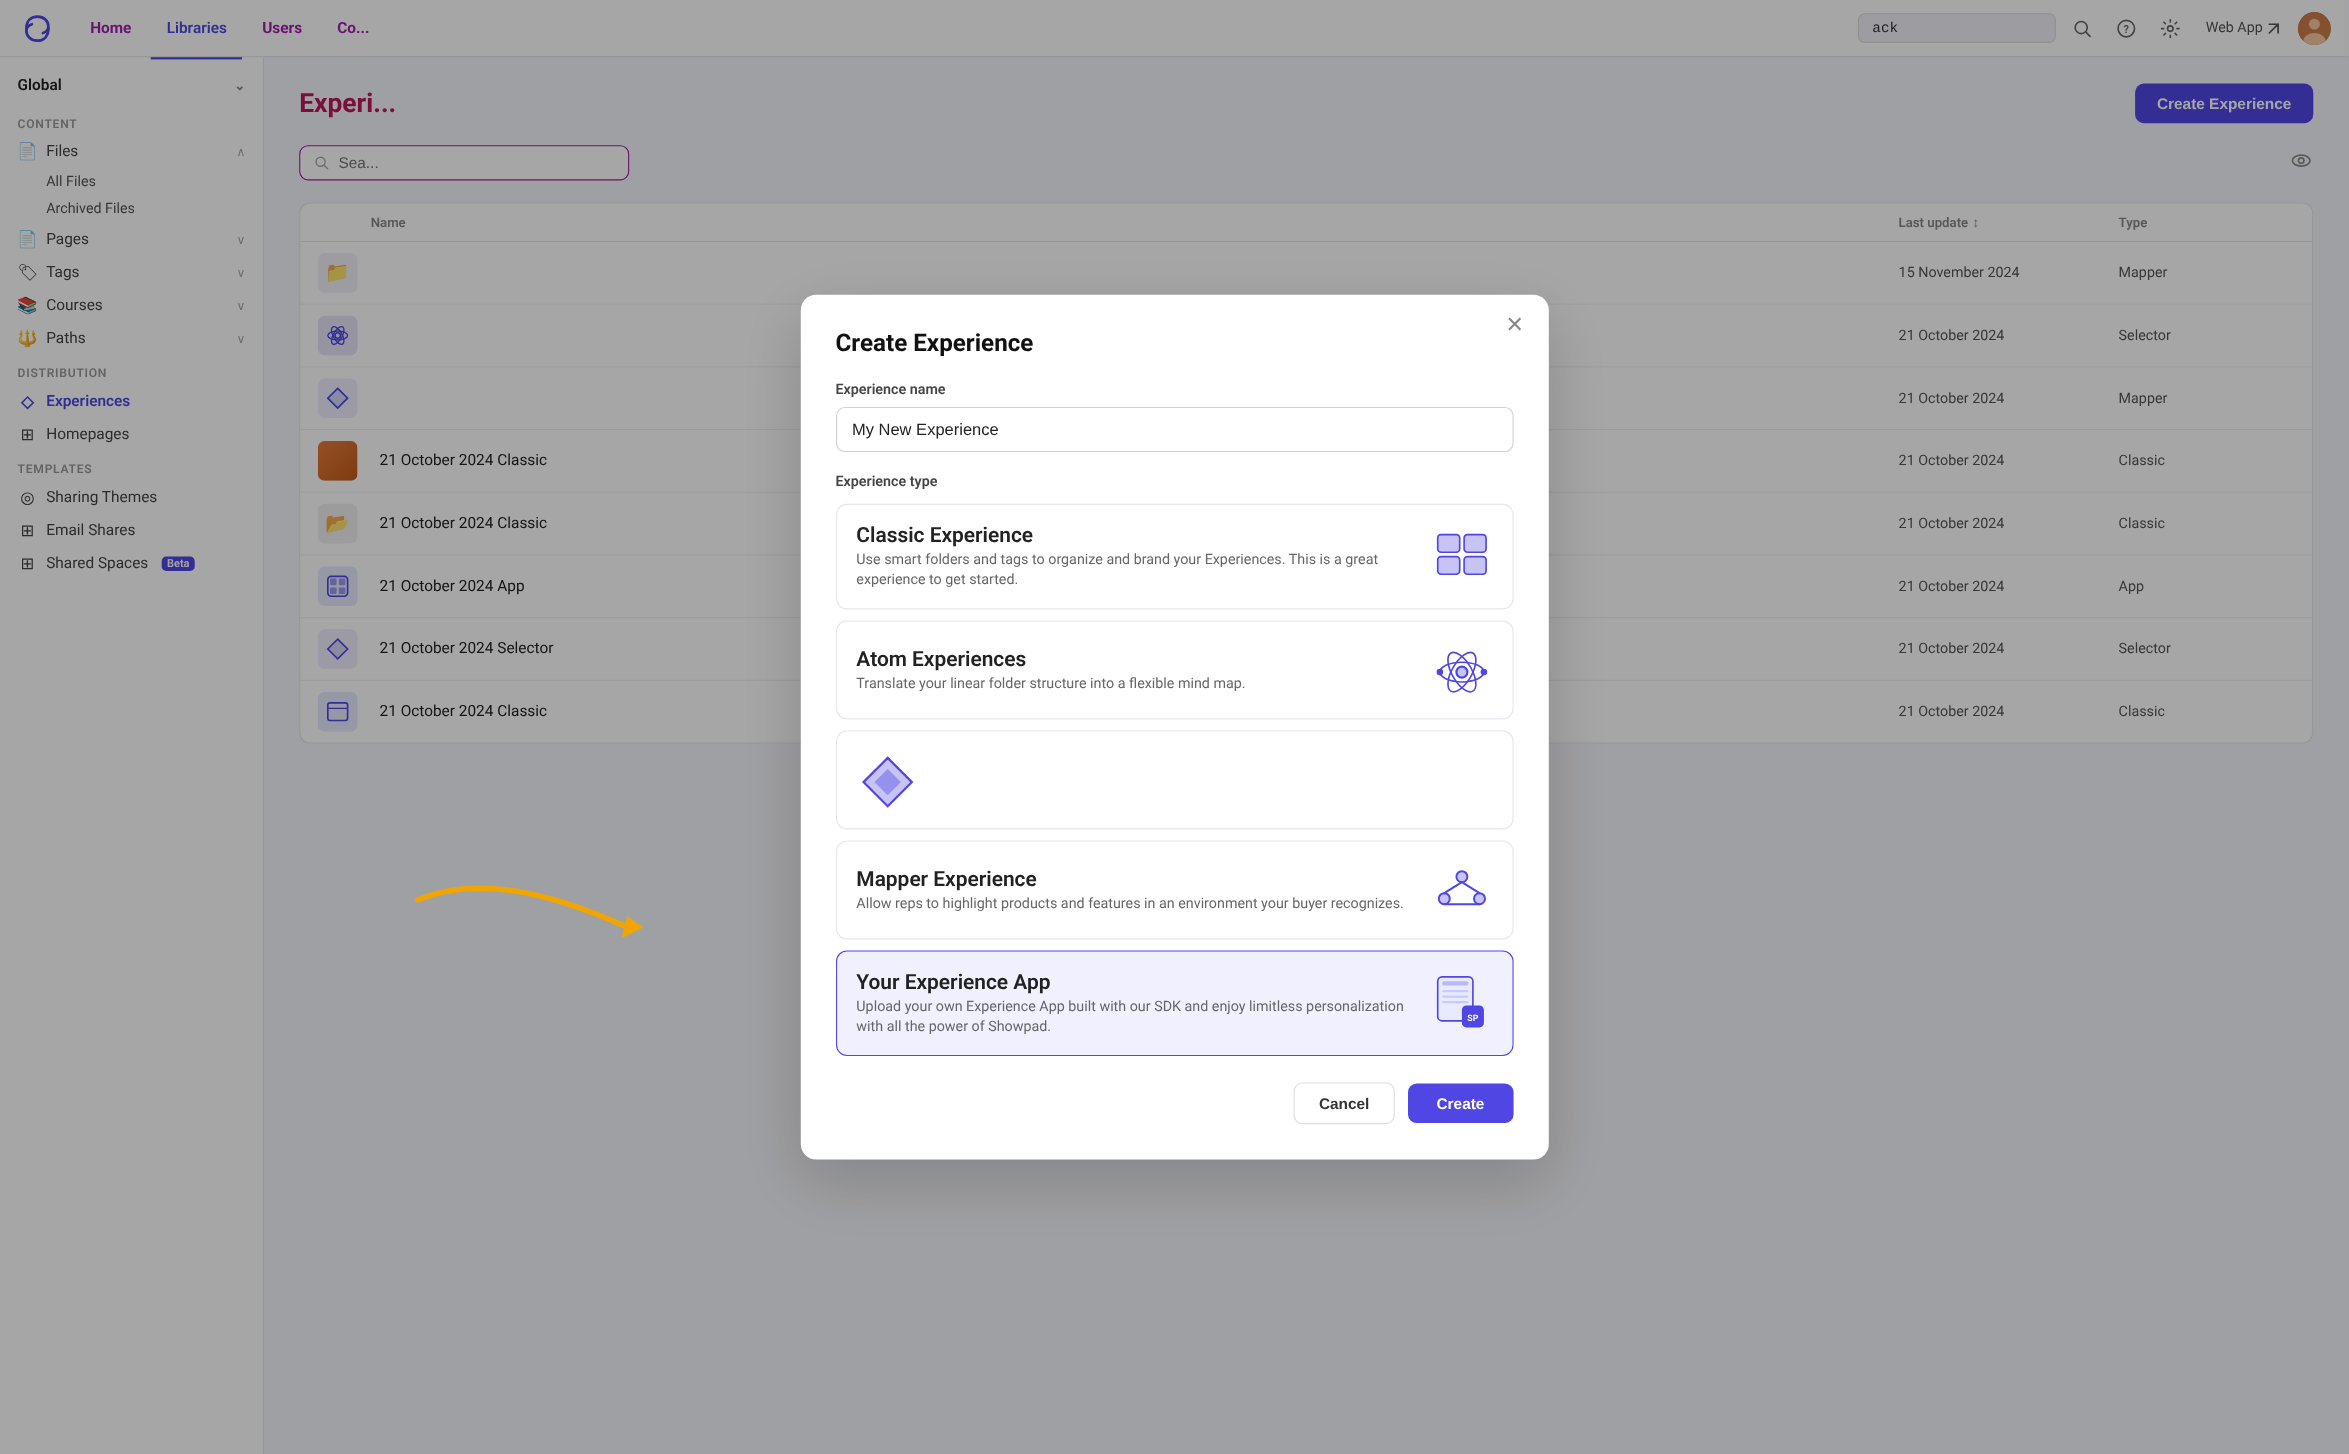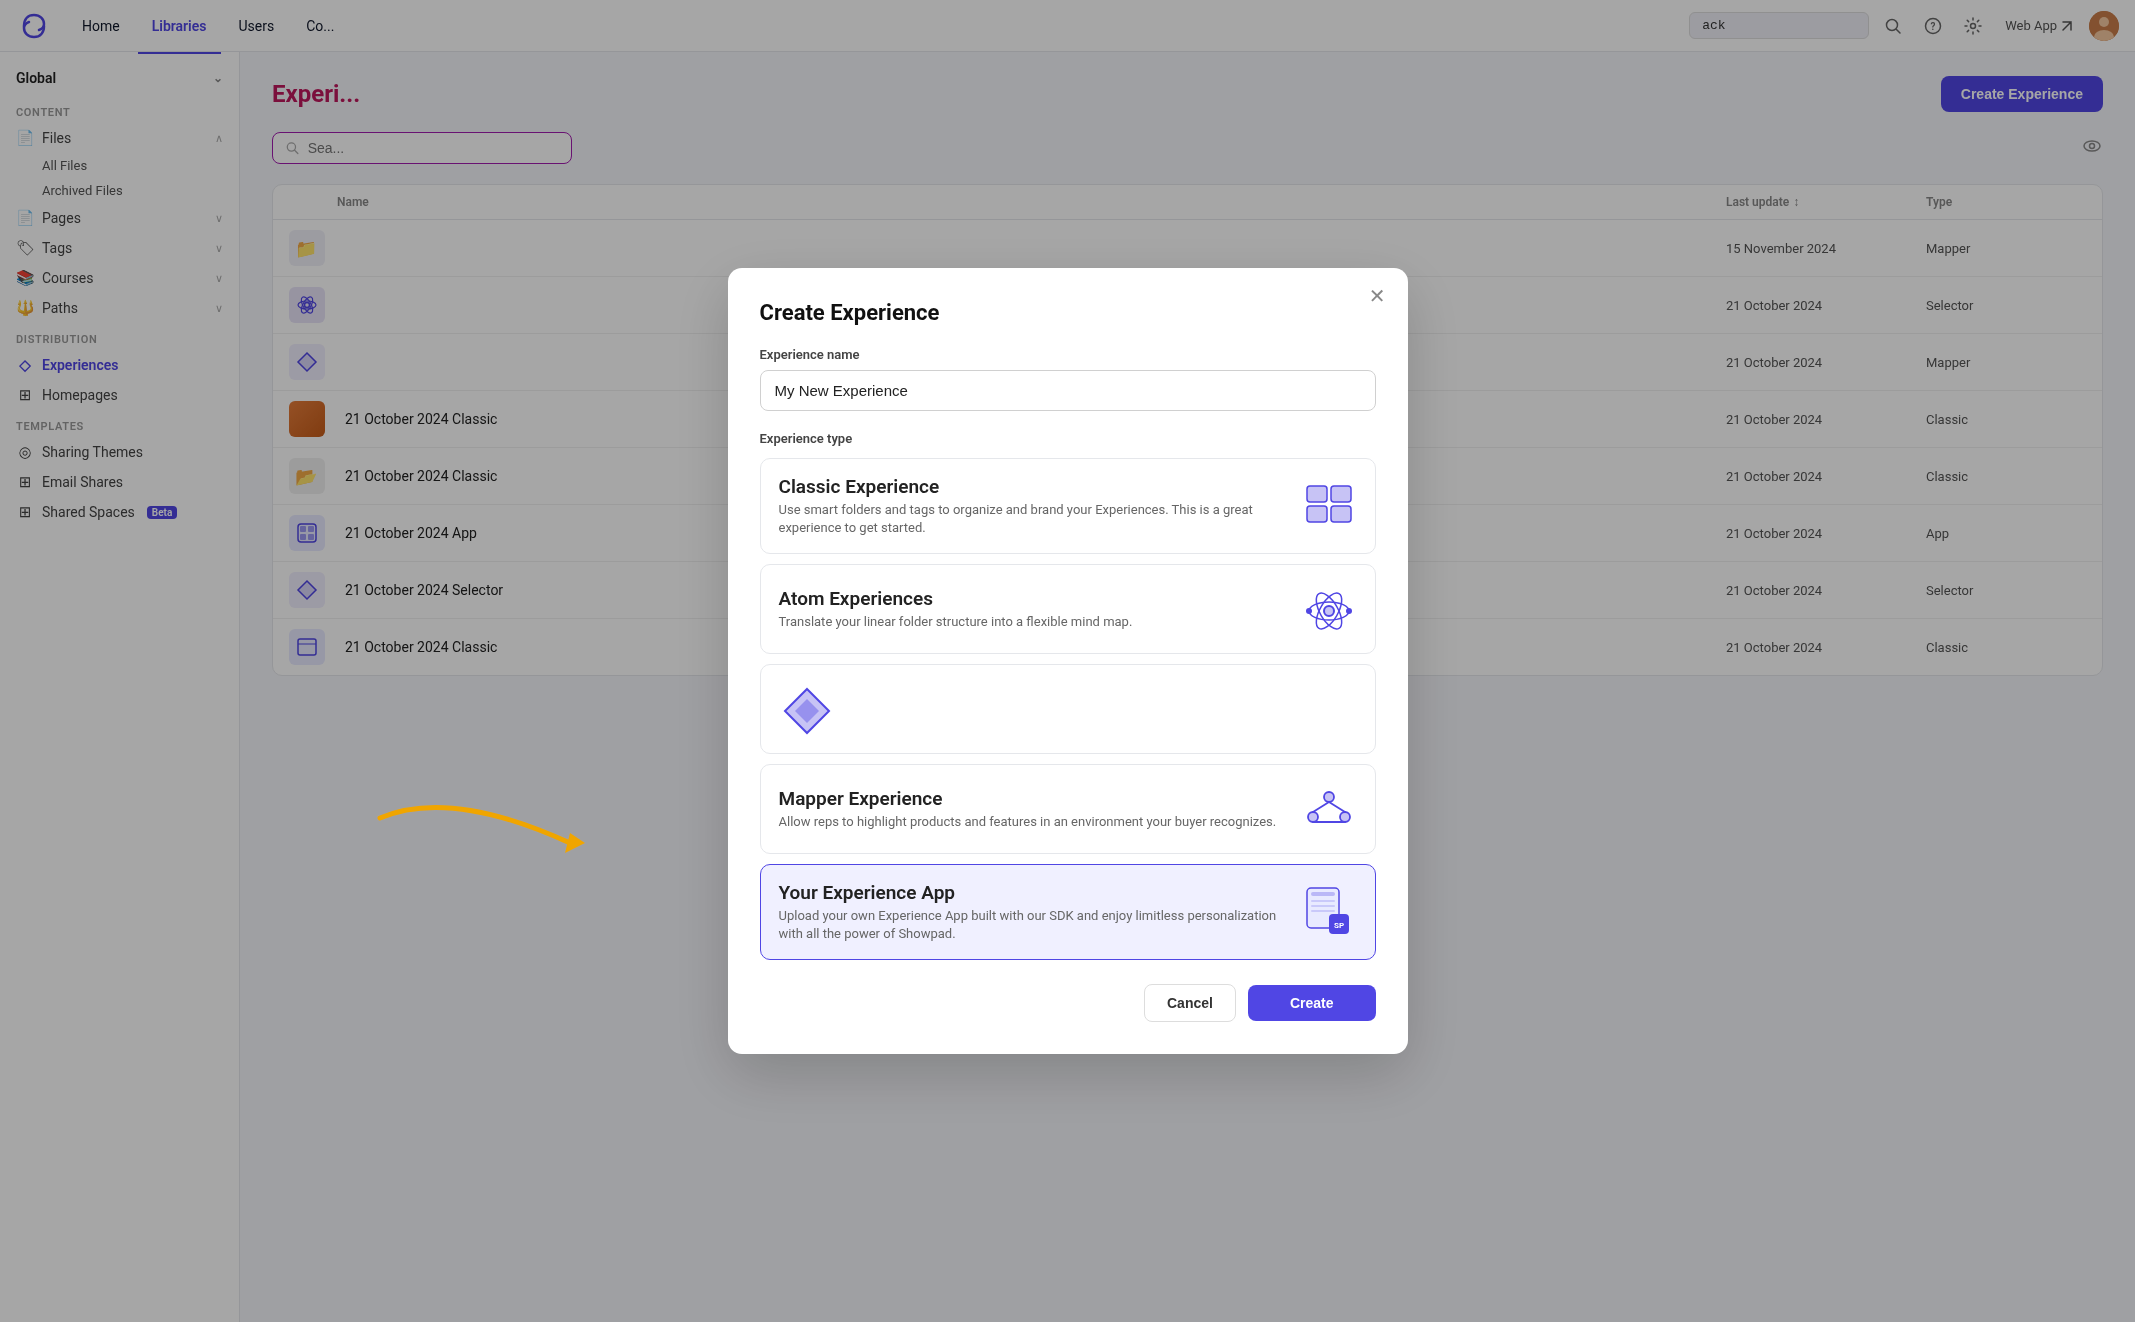--- a/index.html
+++ b/index.html
@@ -8,22 +8,22 @@
     
     .topnav {
       display: flex; align-items: center; height: 52px;
       background: #fff; border-bottom: 1px solid #e5e7eb;
       padding: 0 16px; gap: 8px; position: relative; z-index: 10;
     }
     .topnav-logo { width: 36px; height: 36px; display: flex; align-items: center; justify-content: center; }
     .topnav-logo svg { width: 32px; height: 32px; }
     .topnav-navitems { display: flex; gap: 4px; margin-left: 8px; }
     .topnav-navitem {
-      padding: 6px 14px; font-size: 14px; color: #0f172a; cursor: pointer;
-      border-radius: 6px; font-weight: 400; position: relative;
+      padding: 6px 14px; font-size: 14px; color: #a21caf; cursor: pointer;
+      border-radius: 6px; font-weight: 700; position: relative;
     }
     .topnav-navitem.active { color: #5046e4; font-weight: 600; }
     .topnav-navitem.active::after {
       content: ''; position: absolute; bottom: -14px; left: 0; right: 0;
       height: 2px; background: #5046e4;
     }
     .topnav-spacer { flex: 1; }
     .topnav-search-bar {
       background: #f0f0f8; border: 1px solid #ddd; border-radius: 6px;
       padding: 5px 12px; font-size: 13px; color: #333; width: 180px; font-family: Liberation Mono, monospace;
@@ -147,21 +147,21 @@
     .exp-card-icon { width: 56px; height: 56px; display: flex; align-items: flex-end; justify-content: center; flex-shrink: 0; }
 
     
     .modal-footer { display: flex; align-items: center; justify-content: flex-end; gap: 12px; margin-top: 24px; }
     .cancel-btn {
       background: #fff; color: #333; border: 1.5px solid #ddd;
       border-radius: 8px; padding: 10px 22px; font-size: 14px; font-weight: 600; cursor: pointer;
     }
     .confirm-btn {
       background: #5046e4; color: #fff; border: none;
-      border-radius: 8px; padding: 10px 42px; font-size: 14px; font-weight: 600; cursor: pointer;
+      border-radius: 8px; padding: 10px 26px; font-size: 14px; font-weight: 600; cursor: pointer;
     }
 
     
     .thumb-folders { color: #5046e4; font-size: 18px; }
     .thumb-img { width: 36px; height: 36px; border-radius: 4px; background: linear-gradient(135deg,#e57c3a,#c45c1a); }
   </style>
 </head>
 <body>
 
 <nav class="topnav">

